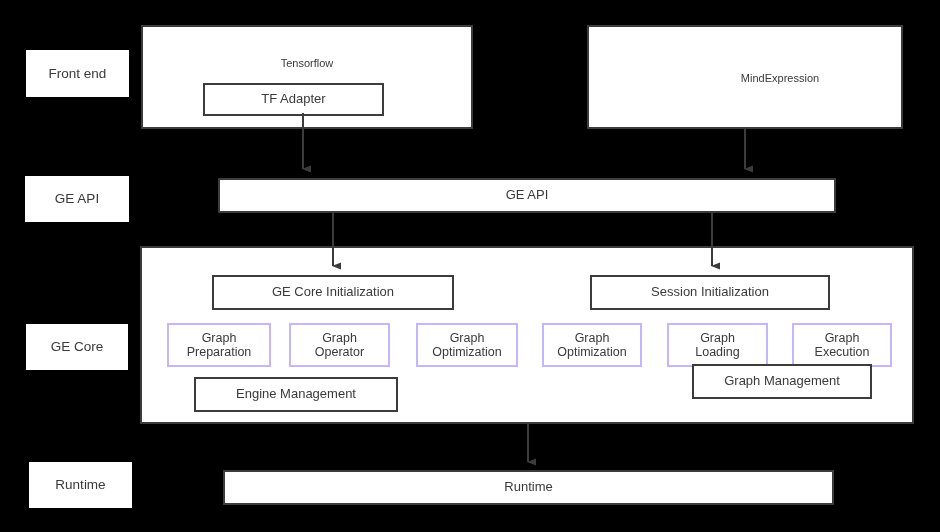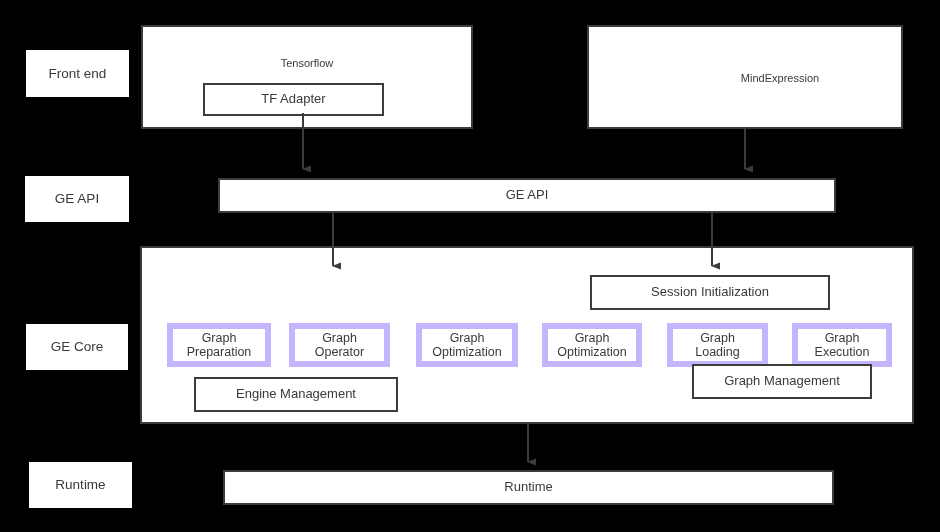--- a/index.html
+++ b/index.html
@@ -42,21 +42,21 @@
     font-size: 13px;
   }
   .container-title {
     position: absolute;
     width: 100%;
     text-align: center;
     font-size: 11px;
     color: #3a3a3a;
   }
   .cell {
-    border: 6px solid #c4b5fd;
+    border: 2px solid #c4b5fd;
     font-size: 12.5px;
   }
   .cell-wide {
     border: 2px solid #3c3c3c;
     font-size: 13px;
   }
   svg.connectors {
     position: absolute;
     left: 0;
     top: 0;
@@ -93,20 +93,23 @@
   <div class="box outer" style="left:587px; top:25px; width:316px; height:104px; display:block;">
     <div class="container-title" style="top:45px;margin-left:35px;">MindExpression</div>
   </div>
 
   <div class="box bar" style="left:218px; top:178px; width:618px; height:35px;">
     <span>GE API</span>
   </div>
 
   <div class="box outer" style="left:140px; top:246px; width:774px; height:178px; display:block;">
 
+    <div class="box inner" style="left:70px; top:27px; width:242px; height:35px;">
+      <span>GE Core Initialization</span>
+    </div>
     <div class="box inner" style="left:448px; top:27px; width:240px; height:35px;">
       <span>Session Initialization</span>
     </div>
 
     <div class="box cell" style="left:25px; top:75px; width:104px; height:44px; flex-direction:column;">
       <span>Graph</span>
       <span>Preparation</span>
     </div>
     <div class="box cell" style="left:147px; top:75px; width:101px; height:44px; flex-direction:column;">
       <span>Graph</span>

